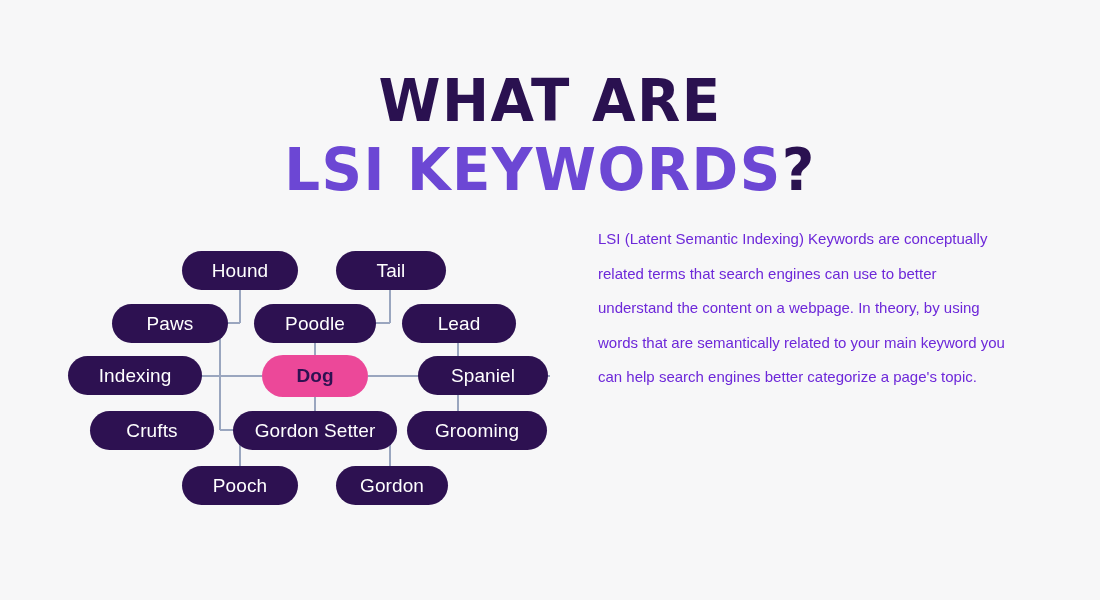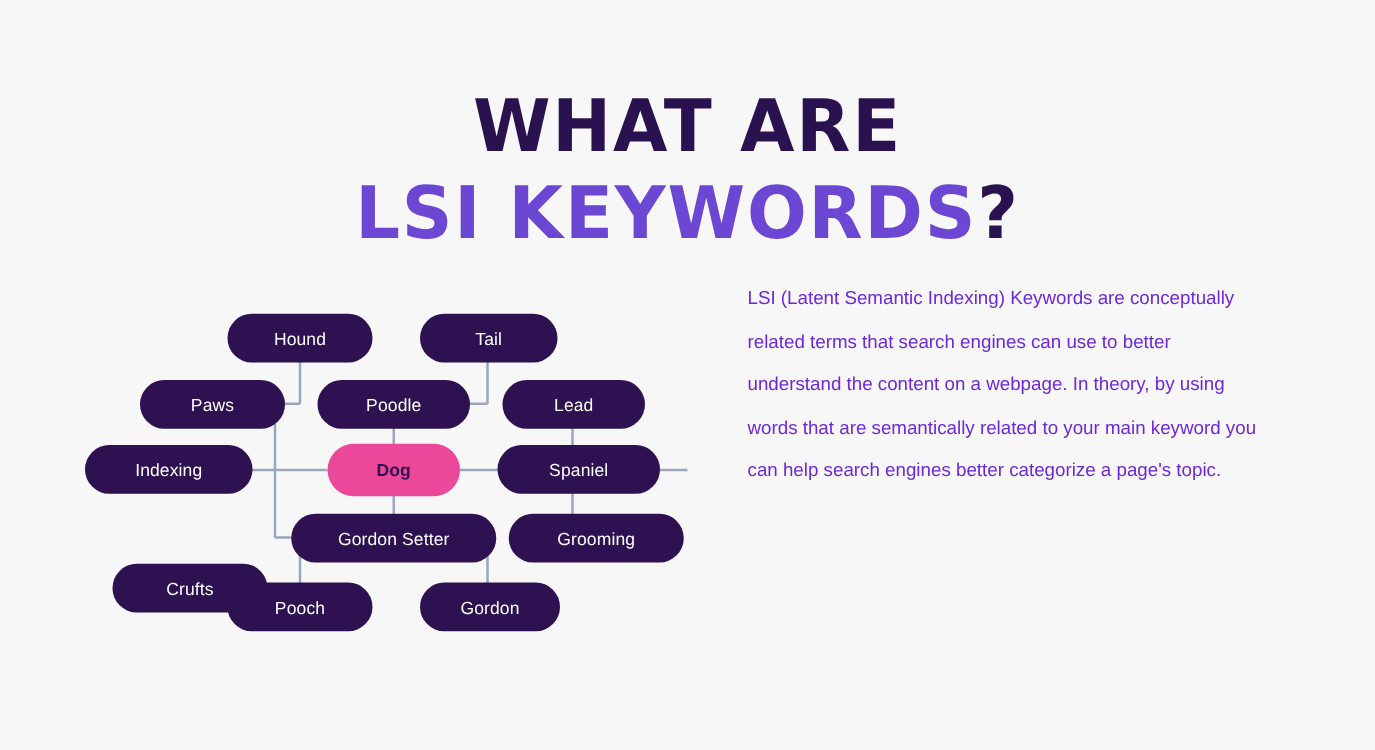--- a/index.html
+++ b/index.html
@@ -66,21 +66,21 @@
     left: 0;
     top: 0;
     width: 520px;
     height: 310px;
   }
   .node {
     position: absolute;
     background: #2d1151;
     color: #ffffff;
     border-radius: 22px;
-    font-size: 14px;
+    font-size: 19px;
     font-family: "Liberation Sans", sans-serif;
     display: flex;
     align-items: center;
     justify-content: center;
     height: 39px;
     box-sizing: border-box;
     padding: 0 16px;
     white-space: nowrap;
     letter-spacing: 0.1px;
   }
@@ -157,25 +157,25 @@
     <div class="node" style="left:352px; top:89px; width:114px;">
       <span>Lead</span>
     </div>
 
     <div class="node" style="left:18px; top:141px; width:134px;">
       <span>Indexing</span>
     </div>
     <div class="node center" style="left:212px; top:140px; width:106px; height:42px; border-radius:21px;">
       <span>Dog</span>
     </div>
-    <div class="node" style="left:348px; top:141px; width:130px;justify-content:center;">
+    <div class="node" style="left:368px; top:141px; width:130px;justify-content:center;">
       <span>Spaniel</span>
     </div>
 
-    <div class="node" style="left:40px; top:196px; width:124px;margin-top:40px;">
+    <div class="node" style="left:40px; top:196px; width:124px;">
       <span>Crufts</span>
     </div>
     <div class="node" style="left:183px; top:196px; width:164px;">
       <span>Gordon Setter</span>
     </div>
     <div class="node" style="left:357px; top:196px; width:140px;">
       <span>Grooming</span>
     </div>
 
     <div class="node" style="left:132px; top:251px; width:116px;">

